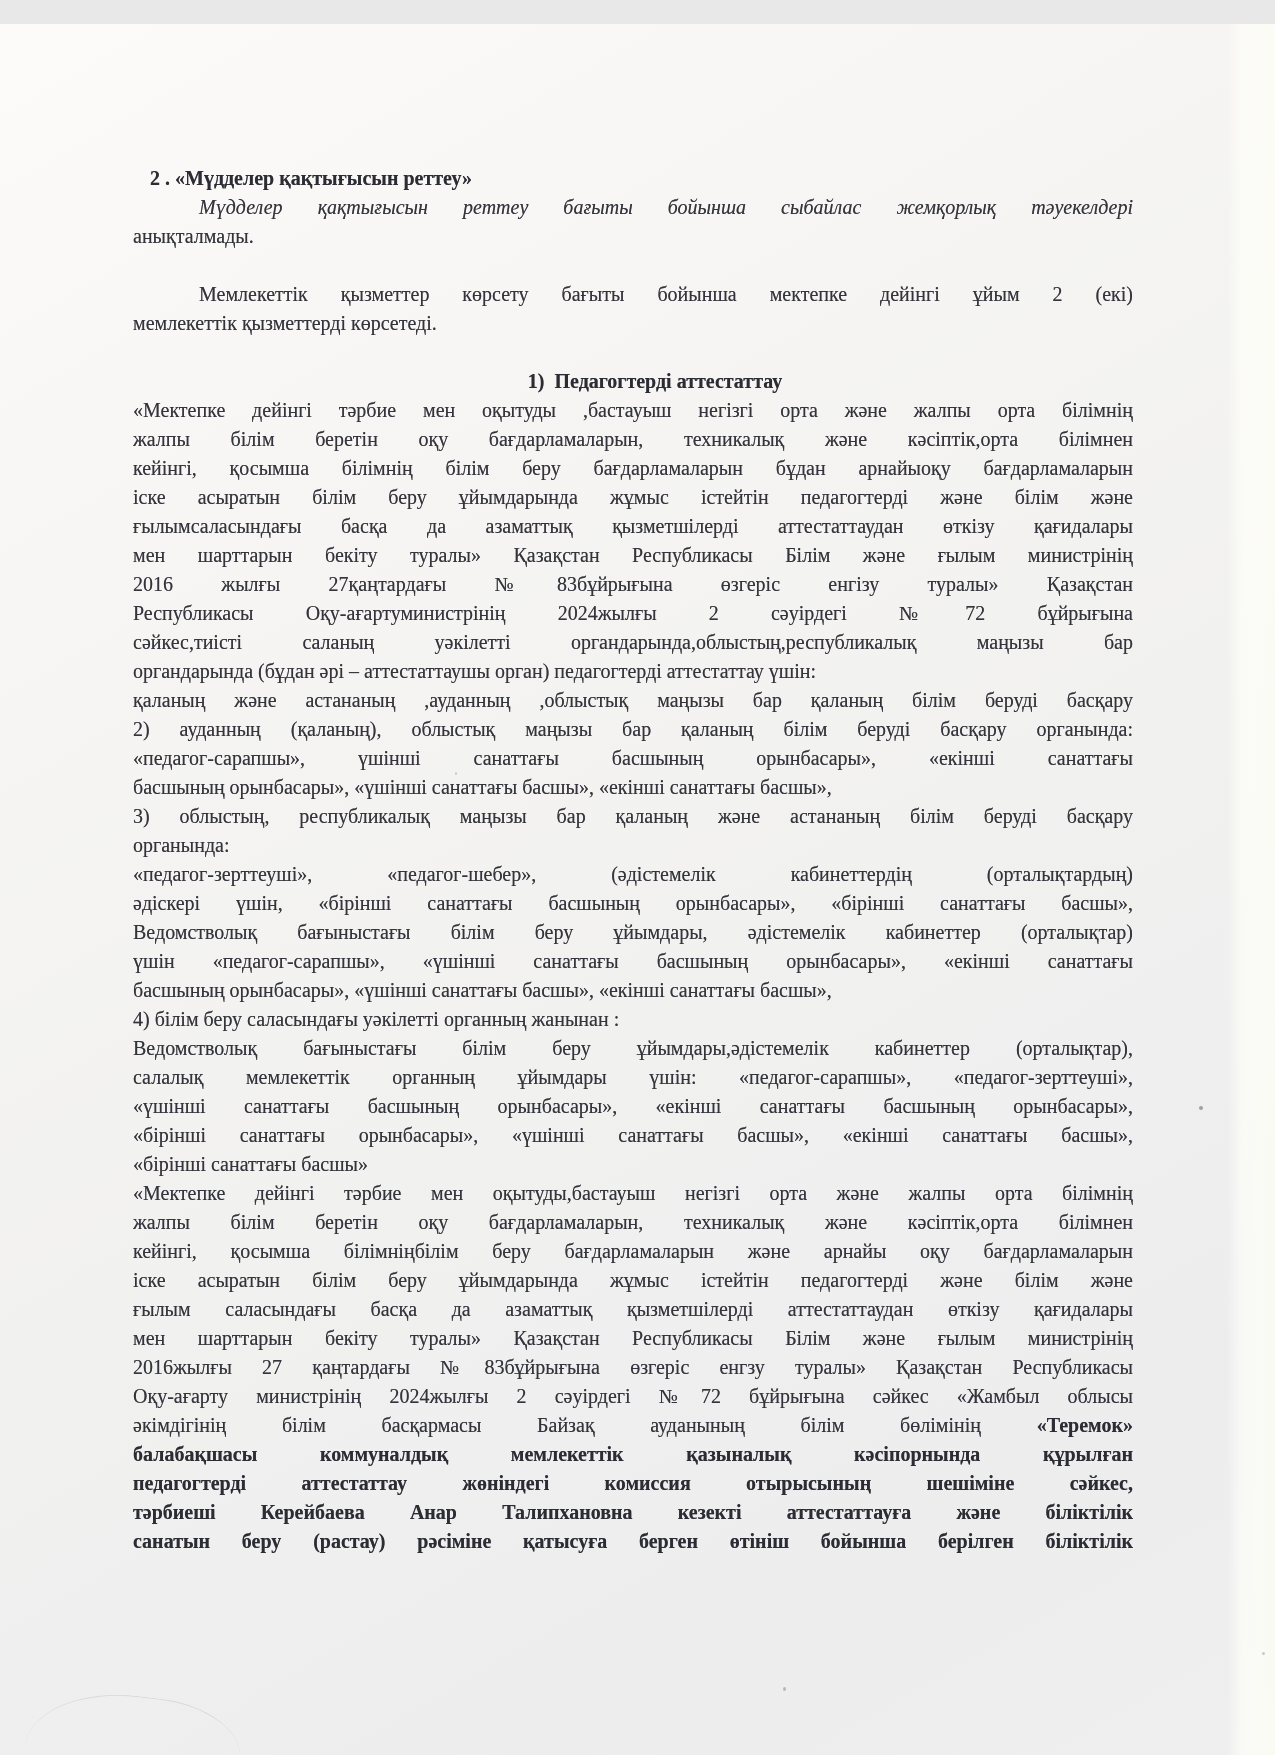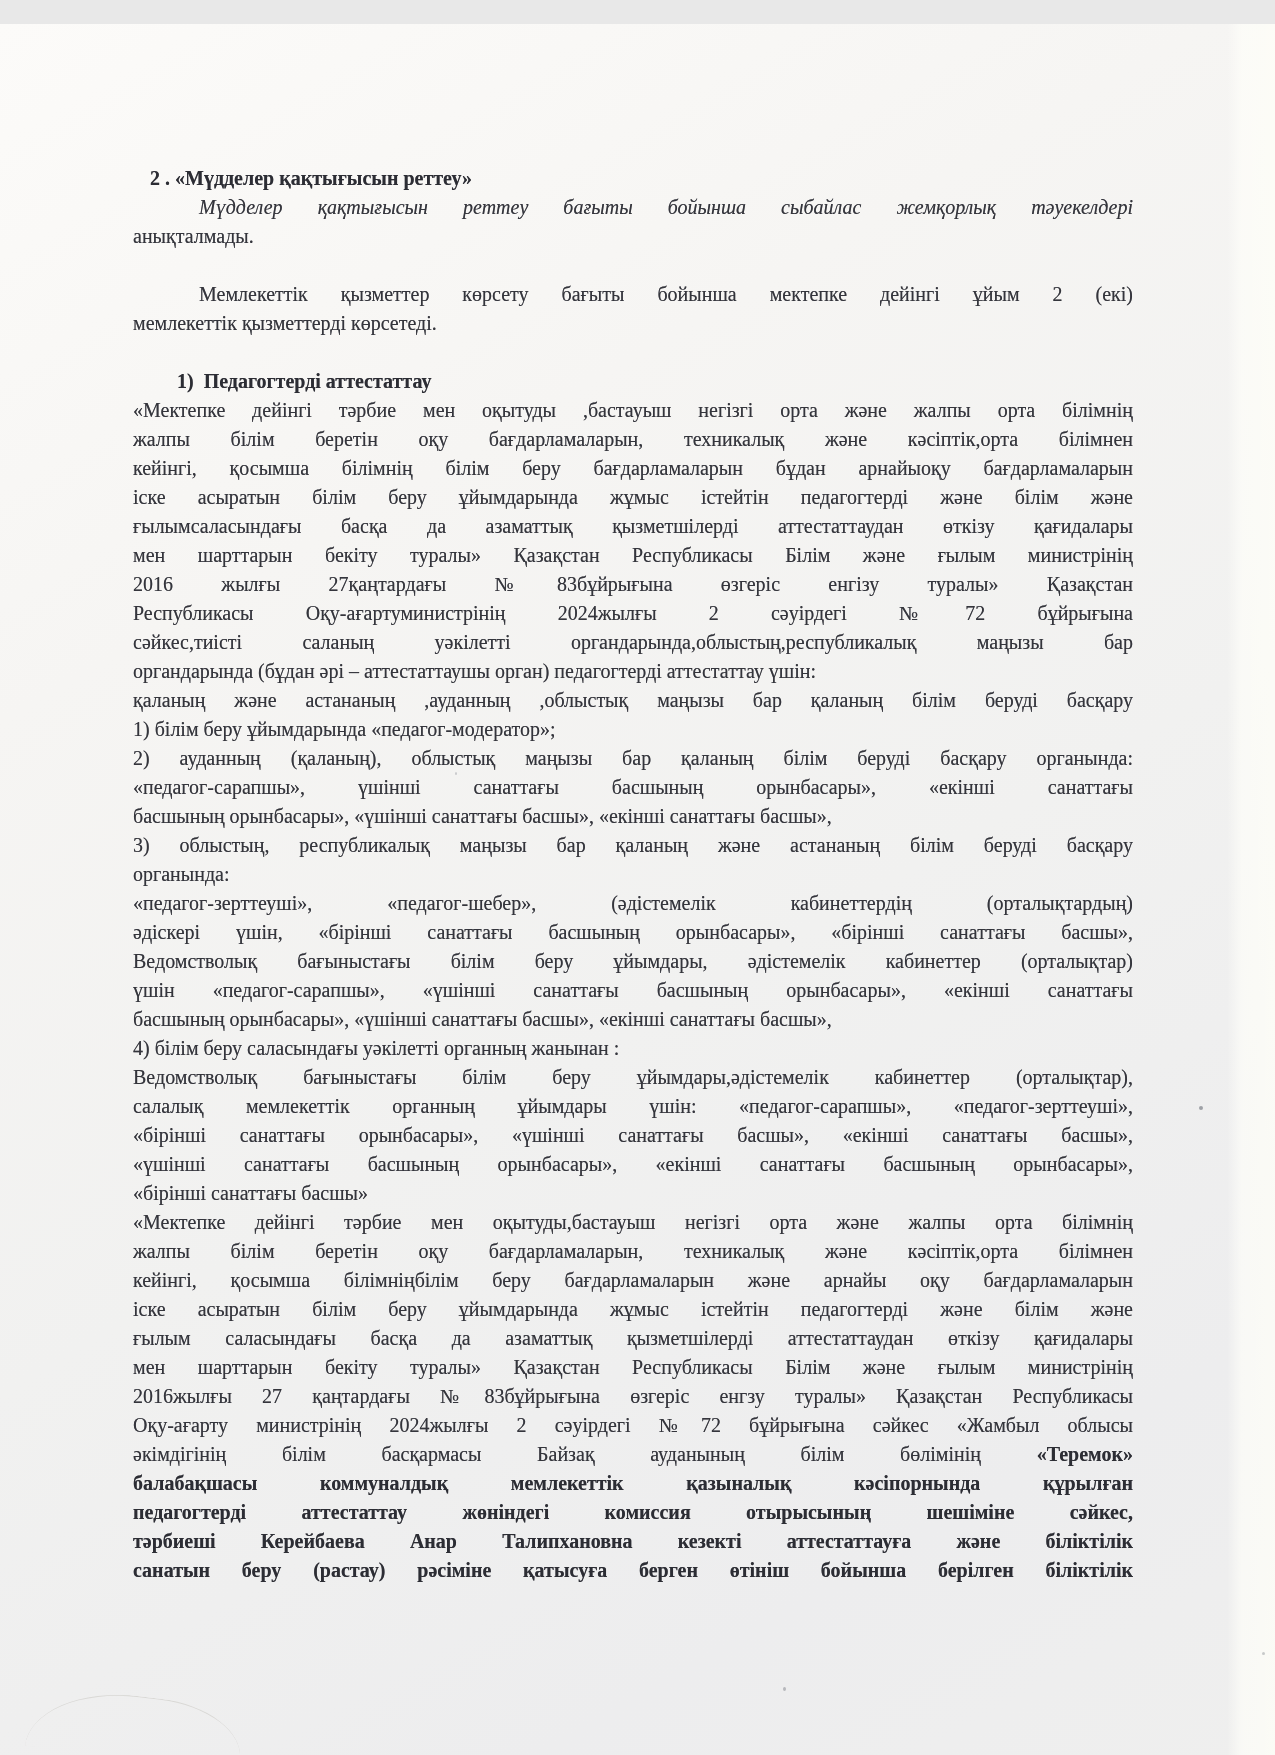--- a/index.html
+++ b/index.html
@@ -63,48 +63,47 @@
       <div class="section">
         <div class="line" style="padding-left: 17px;"><span class="b">2 . «Мүдделер қақтығысын реттеу»</span></div>
         <div class="line j" style="padding-left: 66px; font-style: italic;"><span>Мүдделер қақтығысын реттеу бағыты бойынша сыбайлас жемқорлық тәуекелдері</span></div>
         <div class="line"><span>анықталмады.</span></div>
       </div>
       <div class="section">
         <div class="line j" style="padding-left: 66px;"><span>Мемлекеттік қызметтер көрсету бағыты бойынша мектепке дейінгі ұйым 2 (екі)</span></div>
         <div class="line"><span>мемлекеттік қызметтерді көрсетеді.</span></div>
       </div>
       <div class="section">
-        <div class="line" style="padding-left: 44px;"><span class="b">1)&nbsp;&nbsp;Педагогтерді аттестаттау</span></div>
+        <div class="line" style="padding-left: 44px; text-align: center;"><span class="b">1)&nbsp;&nbsp;Педагогтерді аттестаттау</span></div>
         <div class="line j"><span>«Мектепке дейінгі тәрбие мен оқытуды ,бастауыш негізгі орта және жалпы орта білімнің</span></div>
         <div class="line j"><span>жалпы білім беретін оқу бағдарламаларын, техникалық және кәсіптік,орта білімнен</span></div>
         <div class="line j"><span>кейінгі, қосымша білімнің білім беру бағдарламаларын бұдан арнайыоқу бағдарламаларын</span></div>
         <div class="line j"><span>іске асыратын білім беру ұйымдарында жұмыс істейтін педагогтерді және білім және</span></div>
         <div class="line j"><span>ғылымсаласындағы басқа да азаматтық қызметшілерді аттестаттаудан өткізу қағидалары</span></div>
         <div class="line j"><span>мен шарттарын бекіту туралы» Қазақстан Республикасы Білім және ғылым министрінің</span></div>
         <div class="line j"><span>2016 жылғы 27қаңтардағы №83бұйрығына өзгеріс енгізу туралы» Қазақстан</span></div>
         <div class="line j"><span>Республикасы Оқу-ағартуминистрінің 2024жылғы 2 сәуірдегі №72 бұйрығына</span></div>
         <div class="line j"><span>сәйкес,тиісті саланың уәкілетті органдарында,облыстың,республикалық маңызы бар</span></div>
         <div class="line"><span>органдарында (бұдан әрі – аттестаттаушы орган) педагогтерді аттестаттау үшін:</span></div>
         <div class="line j"><span>қаланың және астананың ,ауданның ,облыстық маңызы бар қаланың білім беруді басқару</span></div>
-        <div class="line"><span>1) білім беру ұйымдарында «педагог-модератор»;</span></div>
         <div class="line j"><span>2) ауданның (қаланың), облыстық маңызы бар қаланың білім беруді басқару органында:</span></div>
         <div class="line j"><span>«педагог-сарапшы», үшінші санаттағы басшының орынбасары», «екінші санаттағы</span></div>
         <div class="line"><span>басшының орынбасары», «үшінші санаттағы басшы», «екінші санаттағы басшы»,</span></div>
         <div class="line j"><span>3) облыстың, республикалық маңызы бар қаланың және астананың білім беруді басқару</span></div>
         <div class="line"><span>органында:</span></div>
         <div class="line j"><span>«педагог-зерттеуші», «педагог-шебер», (әдістемелік кабинеттердің (орталықтардың)</span></div>
         <div class="line j"><span>әдіскері үшін, «бірінші санаттағы басшының орынбасары», «бірінші санаттағы басшы»,</span></div>
         <div class="line j"><span>Ведомстволық бағыныстағы білім беру ұйымдары, әдістемелік кабинеттер (орталықтар)</span></div>
         <div class="line j"><span>үшін «педагог-сарапшы», «үшінші санаттағы басшының орынбасары», «екінші санаттағы</span></div>
         <div class="line"><span>басшының орынбасары», «үшінші санаттағы басшы», «екінші санаттағы басшы»,</span></div>
         <div class="line"><span>4) білім беру саласындағы уәкілетті органның жанынан :</span></div>
         <div class="line j"><span>Ведомстволық бағыныстағы білім беру ұйымдары,әдістемелік кабинеттер (орталықтар),</span></div>
         <div class="line j"><span>салалық мемлекеттік органның ұйымдары үшін: «педагог-сарапшы», «педагог-зерттеуші»,</span></div>
+        <div class="line j"><span>«үшінші санаттағы басшының орынбасары», «екінші санаттағы басшының орынбасары»,</span></div>
         <div class="line j"><span>«бірінші санаттағы орынбасары», «үшінші санаттағы басшы», «екінші санаттағы басшы»,</span></div>
-        <div class="line j"><span>«үшінші санаттағы басшының орынбасары», «екінші санаттағы басшының орынбасары»,</span></div>
         <div class="line"><span>«бірінші санаттағы басшы»</span></div>
         <div class="line j"><span>«Мектепке дейінгі тәрбие мен оқытуды,бастауыш негізгі орта және жалпы орта білімнің</span></div>
         <div class="line j"><span>жалпы білім беретін оқу бағдарламаларын, техникалық және кәсіптік,орта білімнен</span></div>
         <div class="line j"><span>кейінгі, қосымша білімніңбілім беру бағдарламаларын және арнайы оқу бағдарламаларын</span></div>
         <div class="line j"><span>іске асыратын білім беру ұйымдарында жұмыс істейтін педагогтерді және білім және</span></div>
         <div class="line j"><span>ғылым саласындағы басқа да азаматтық қызметшілерді аттестаттаудан өткізу қағидалары</span></div>
         <div class="line j"><span>мен шарттарын бекіту туралы» Қазақстан Республикасы Білім және ғылым министрінің</span></div>
         <div class="line j"><span>2016жылғы 27 қаңтардағы №83бұйрығына өзгеріс енгзу туралы» Қазақстан Республикасы</span></div>
         <div class="line j"><span>Оқу-ағарту министрінің 2024жылғы 2 сәуірдегі №72 бұйрығына сәйкес «Жамбыл облысы</span></div>
         <div class="line j"><span>әкімдігінің білім басқармасы Байзақ ауданының білім бөлімінің </span><span class="b">«Теремок»</span></div>

